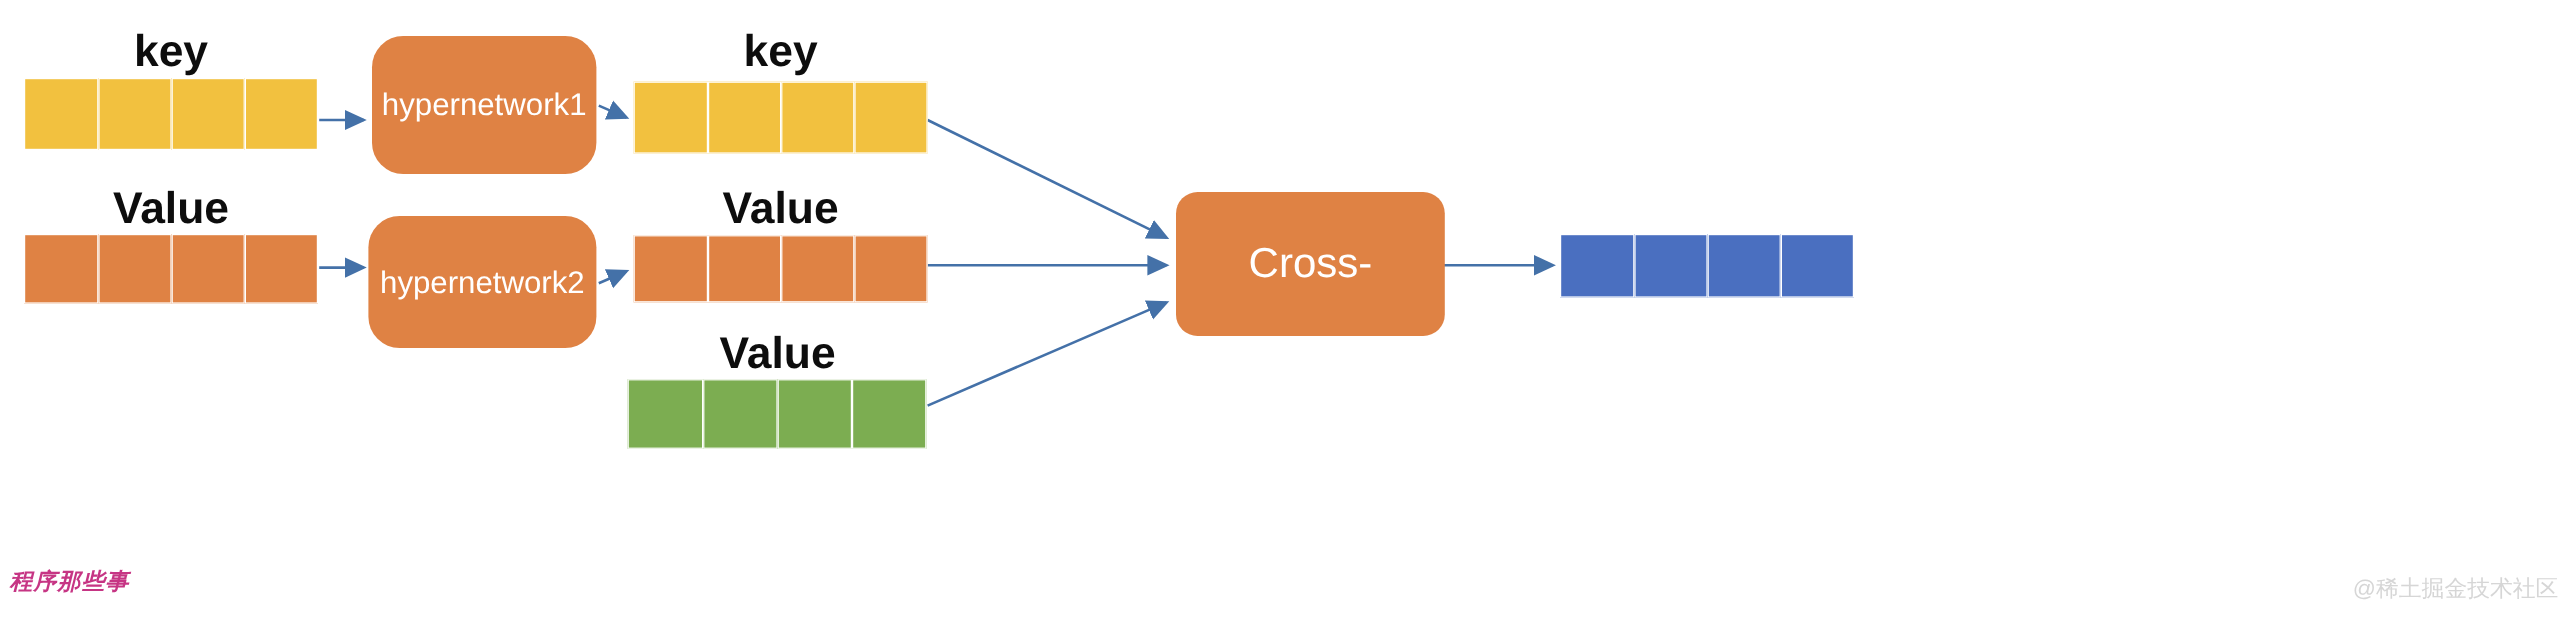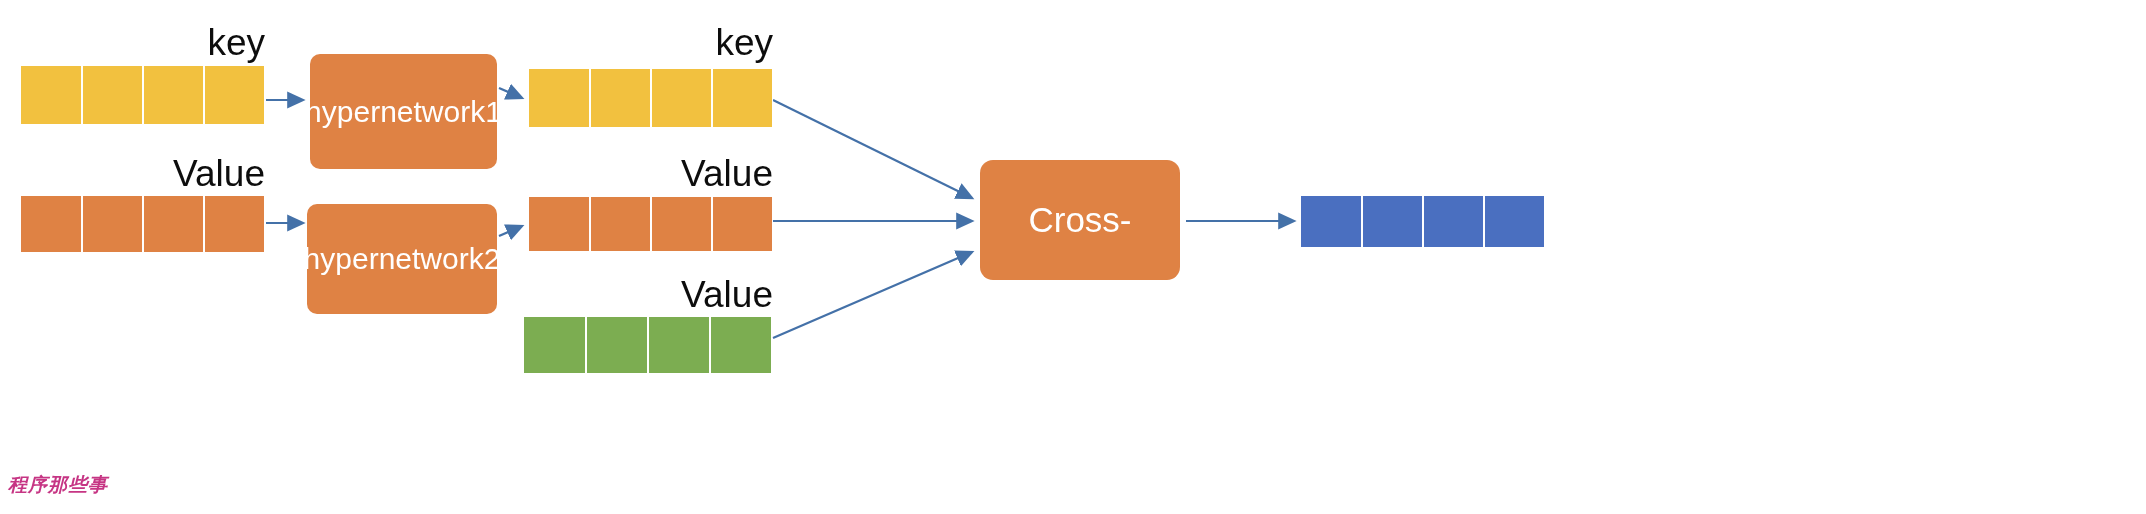--- a/index.html
+++ b/index.html
@@ -39,41 +39,40 @@
   .cell.orange { background: #DF8244; }
   .cell.green  { background: #7CAD51; }
   .cell.blue   { background: #4A6FC0; }
 
   
   .caption {
     position: absolute;
     color: #0d0d0d;
     font-size: 37px;
     line-height: 1;
-    font-weight: 400;
+    font-weight: 700;
     white-space: nowrap;
-    text-align: right;
+    text-align: center;
   }
 
   
   .procbox {
     position: absolute;
     box-sizing: border-box;
     background: #DF8244;
     color: #ffffff;
     display: flex;
     align-items: center;
     justify-content: center;
     text-align: center;
     line-height: 1.18;
   }
   .procbox.hyper {
-    border-radius: 10px;
-    font-size: 30px;
-    margin-top: 24px;
+    border-radius: 26px;
+    font-size: 26px;
   }
   .procbox.attn {
     border-radius: 18px;
     font-size: 35px;
   }
 
   
   .wm-left {
     position: absolute;
     color: #C2247A;
@@ -163,28 +162,29 @@
   </div>
 
   <div class="caption" style="left:523px; top:276px; width:250px;">Value</div>
   <div class="row" style="left:523px; top:316px;">
     <div class="cell green" style="width:63px;height:58px;"></div>
     <div class="cell green" style="width:62px;height:58px;"></div>
     <div class="cell green" style="width:62px;height:58px;"></div>
     <div class="cell green" style="width:62px;height:58px;"></div>
   </div>
 
-  <div class="procbox attn" style="left:980px; top:160px; width:200px; height:120px;border-radius:13px;">
+  <div class="procbox attn" style="left:980px; top:160px; width:224px; height:120px;">
     <span>
       <span>Cross-</span><br>
     </span>
   </div>
 
   <div class="row" style="left:1300px; top:195px;">
     <div class="cell blue" style="width:62px;height:53px;"></div>
     <div class="cell blue" style="width:61px;height:53px;"></div>
     <div class="cell blue" style="width:61px;height:53px;"></div>
     <div class="cell blue" style="width:61px;height:53px;"></div>
   </div>
 
   <div class="wm-left" style="left:8px; top:472px;">程序那些事</div>
+  <div class="wm-right" style="right:14px; top:478px;">@稀土掘金技术社区</div>
 
 </div>
 
 </body></html>

